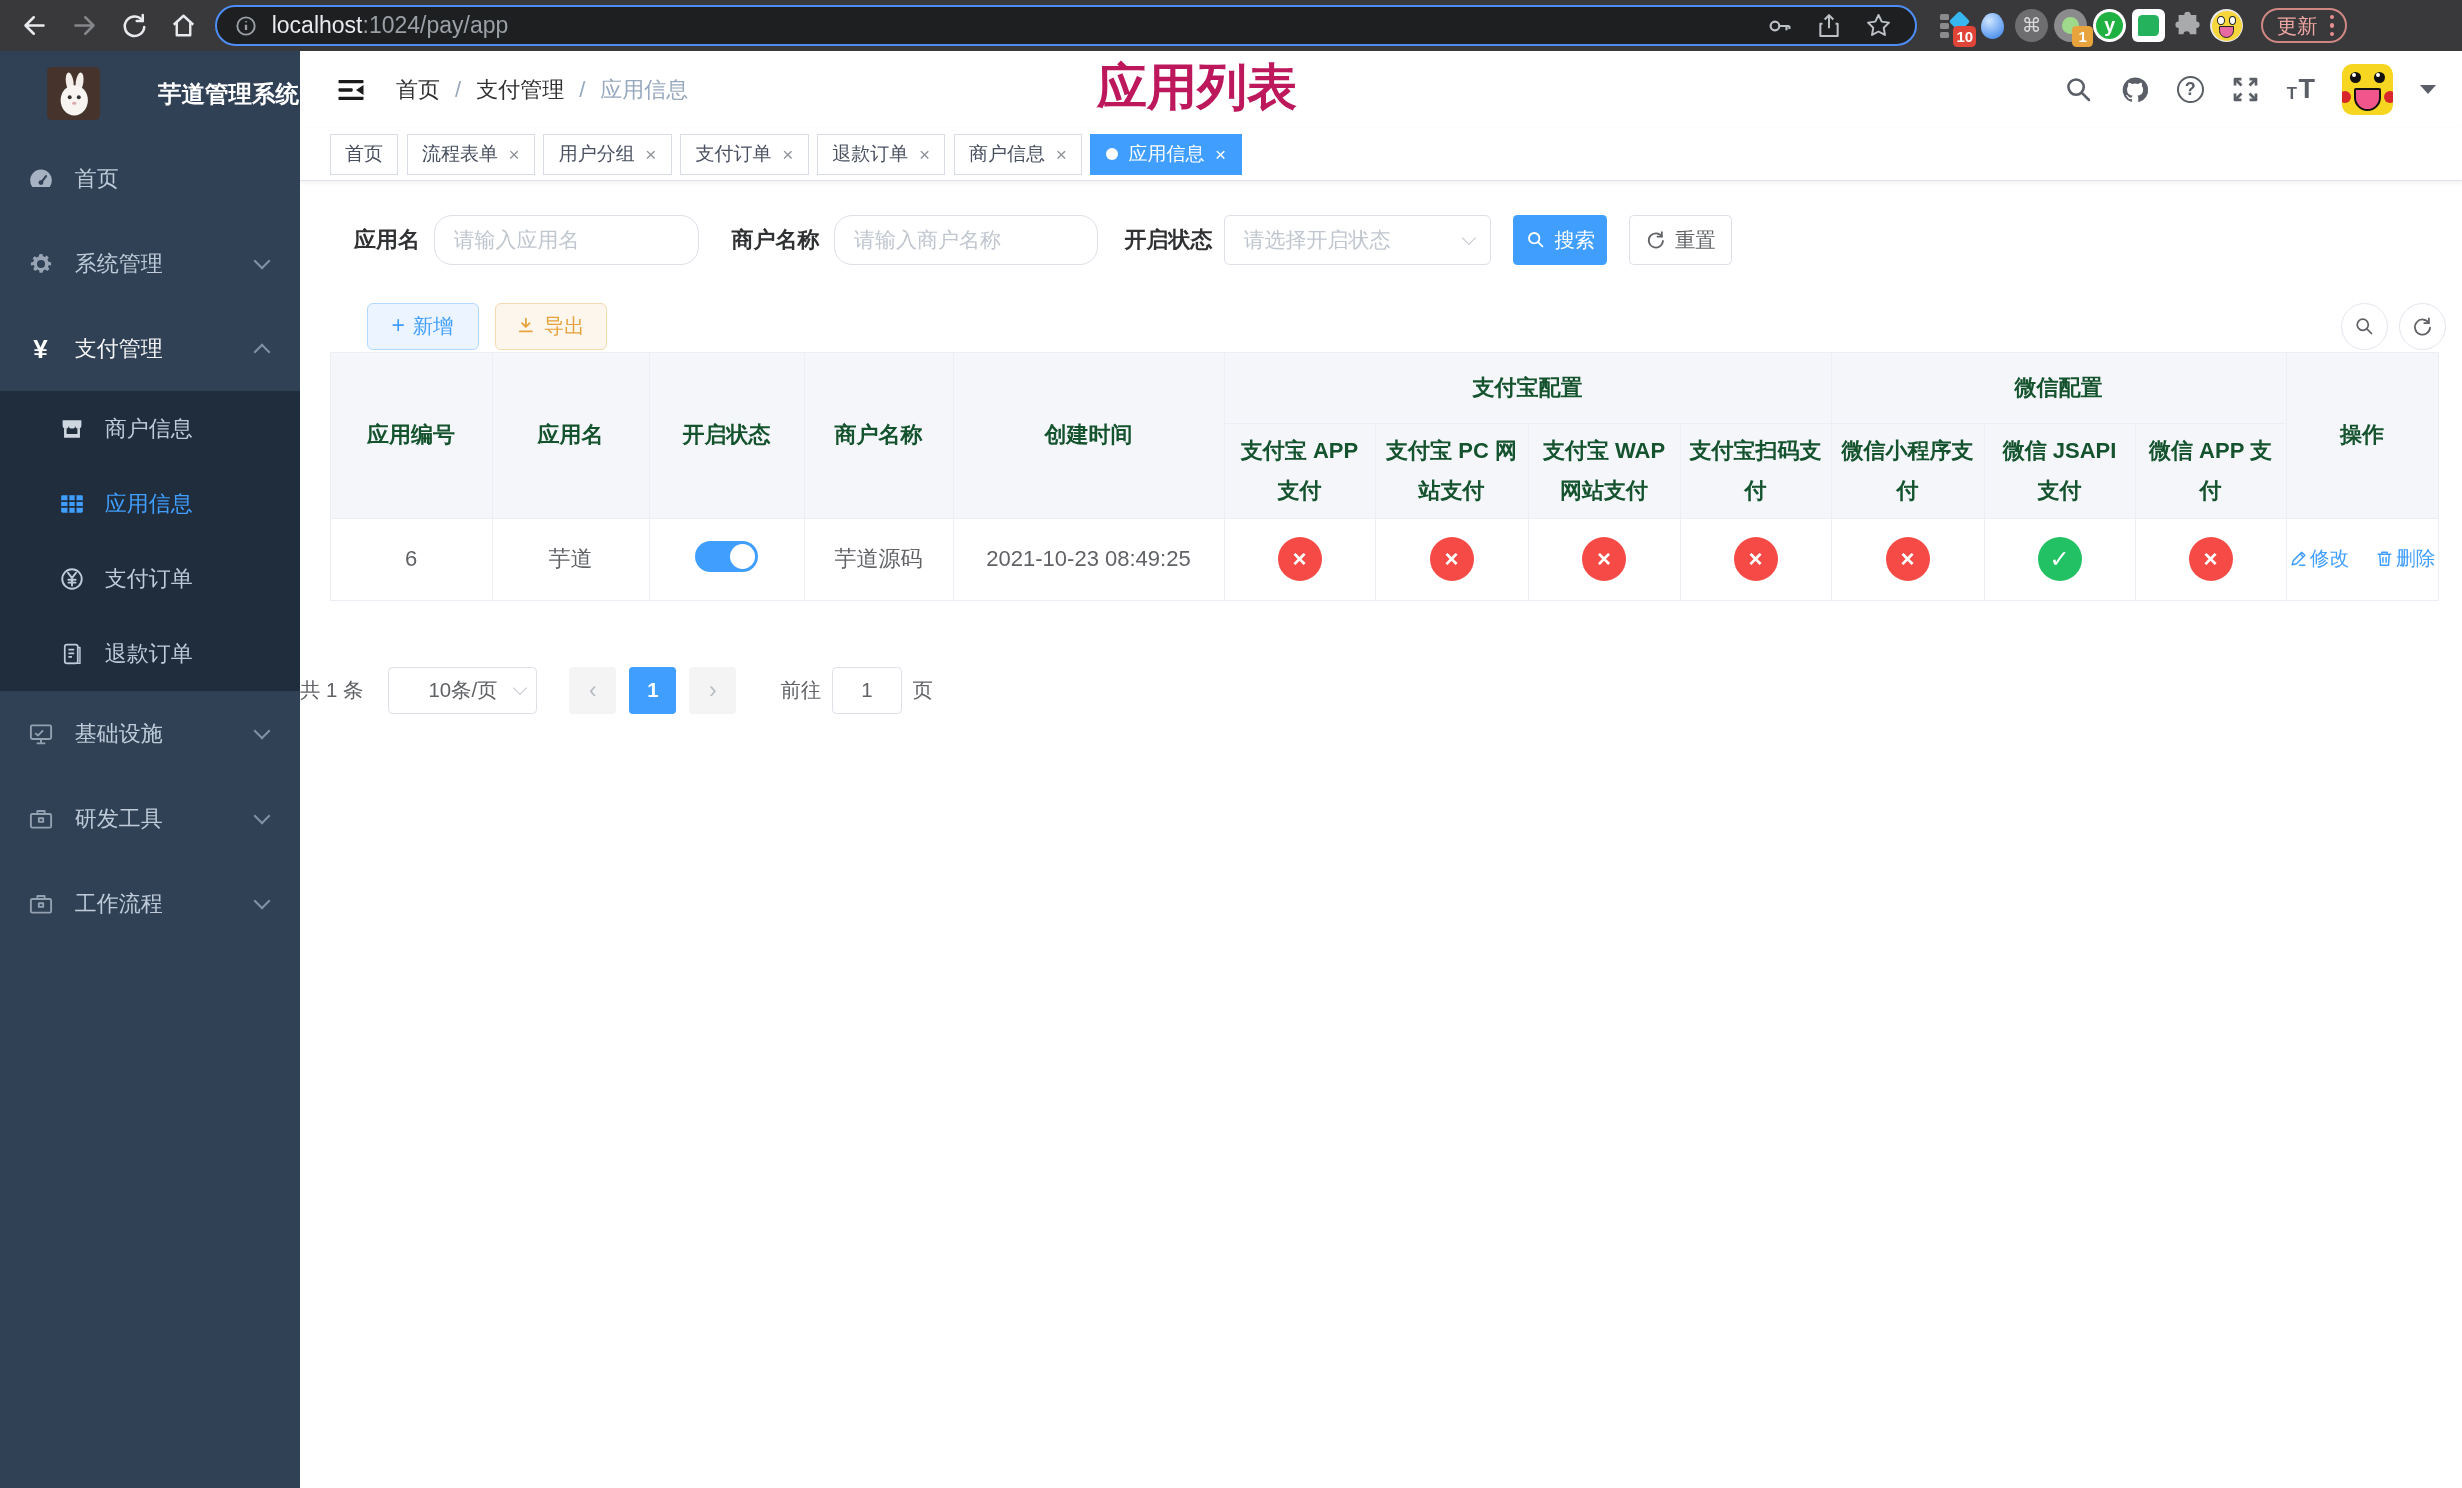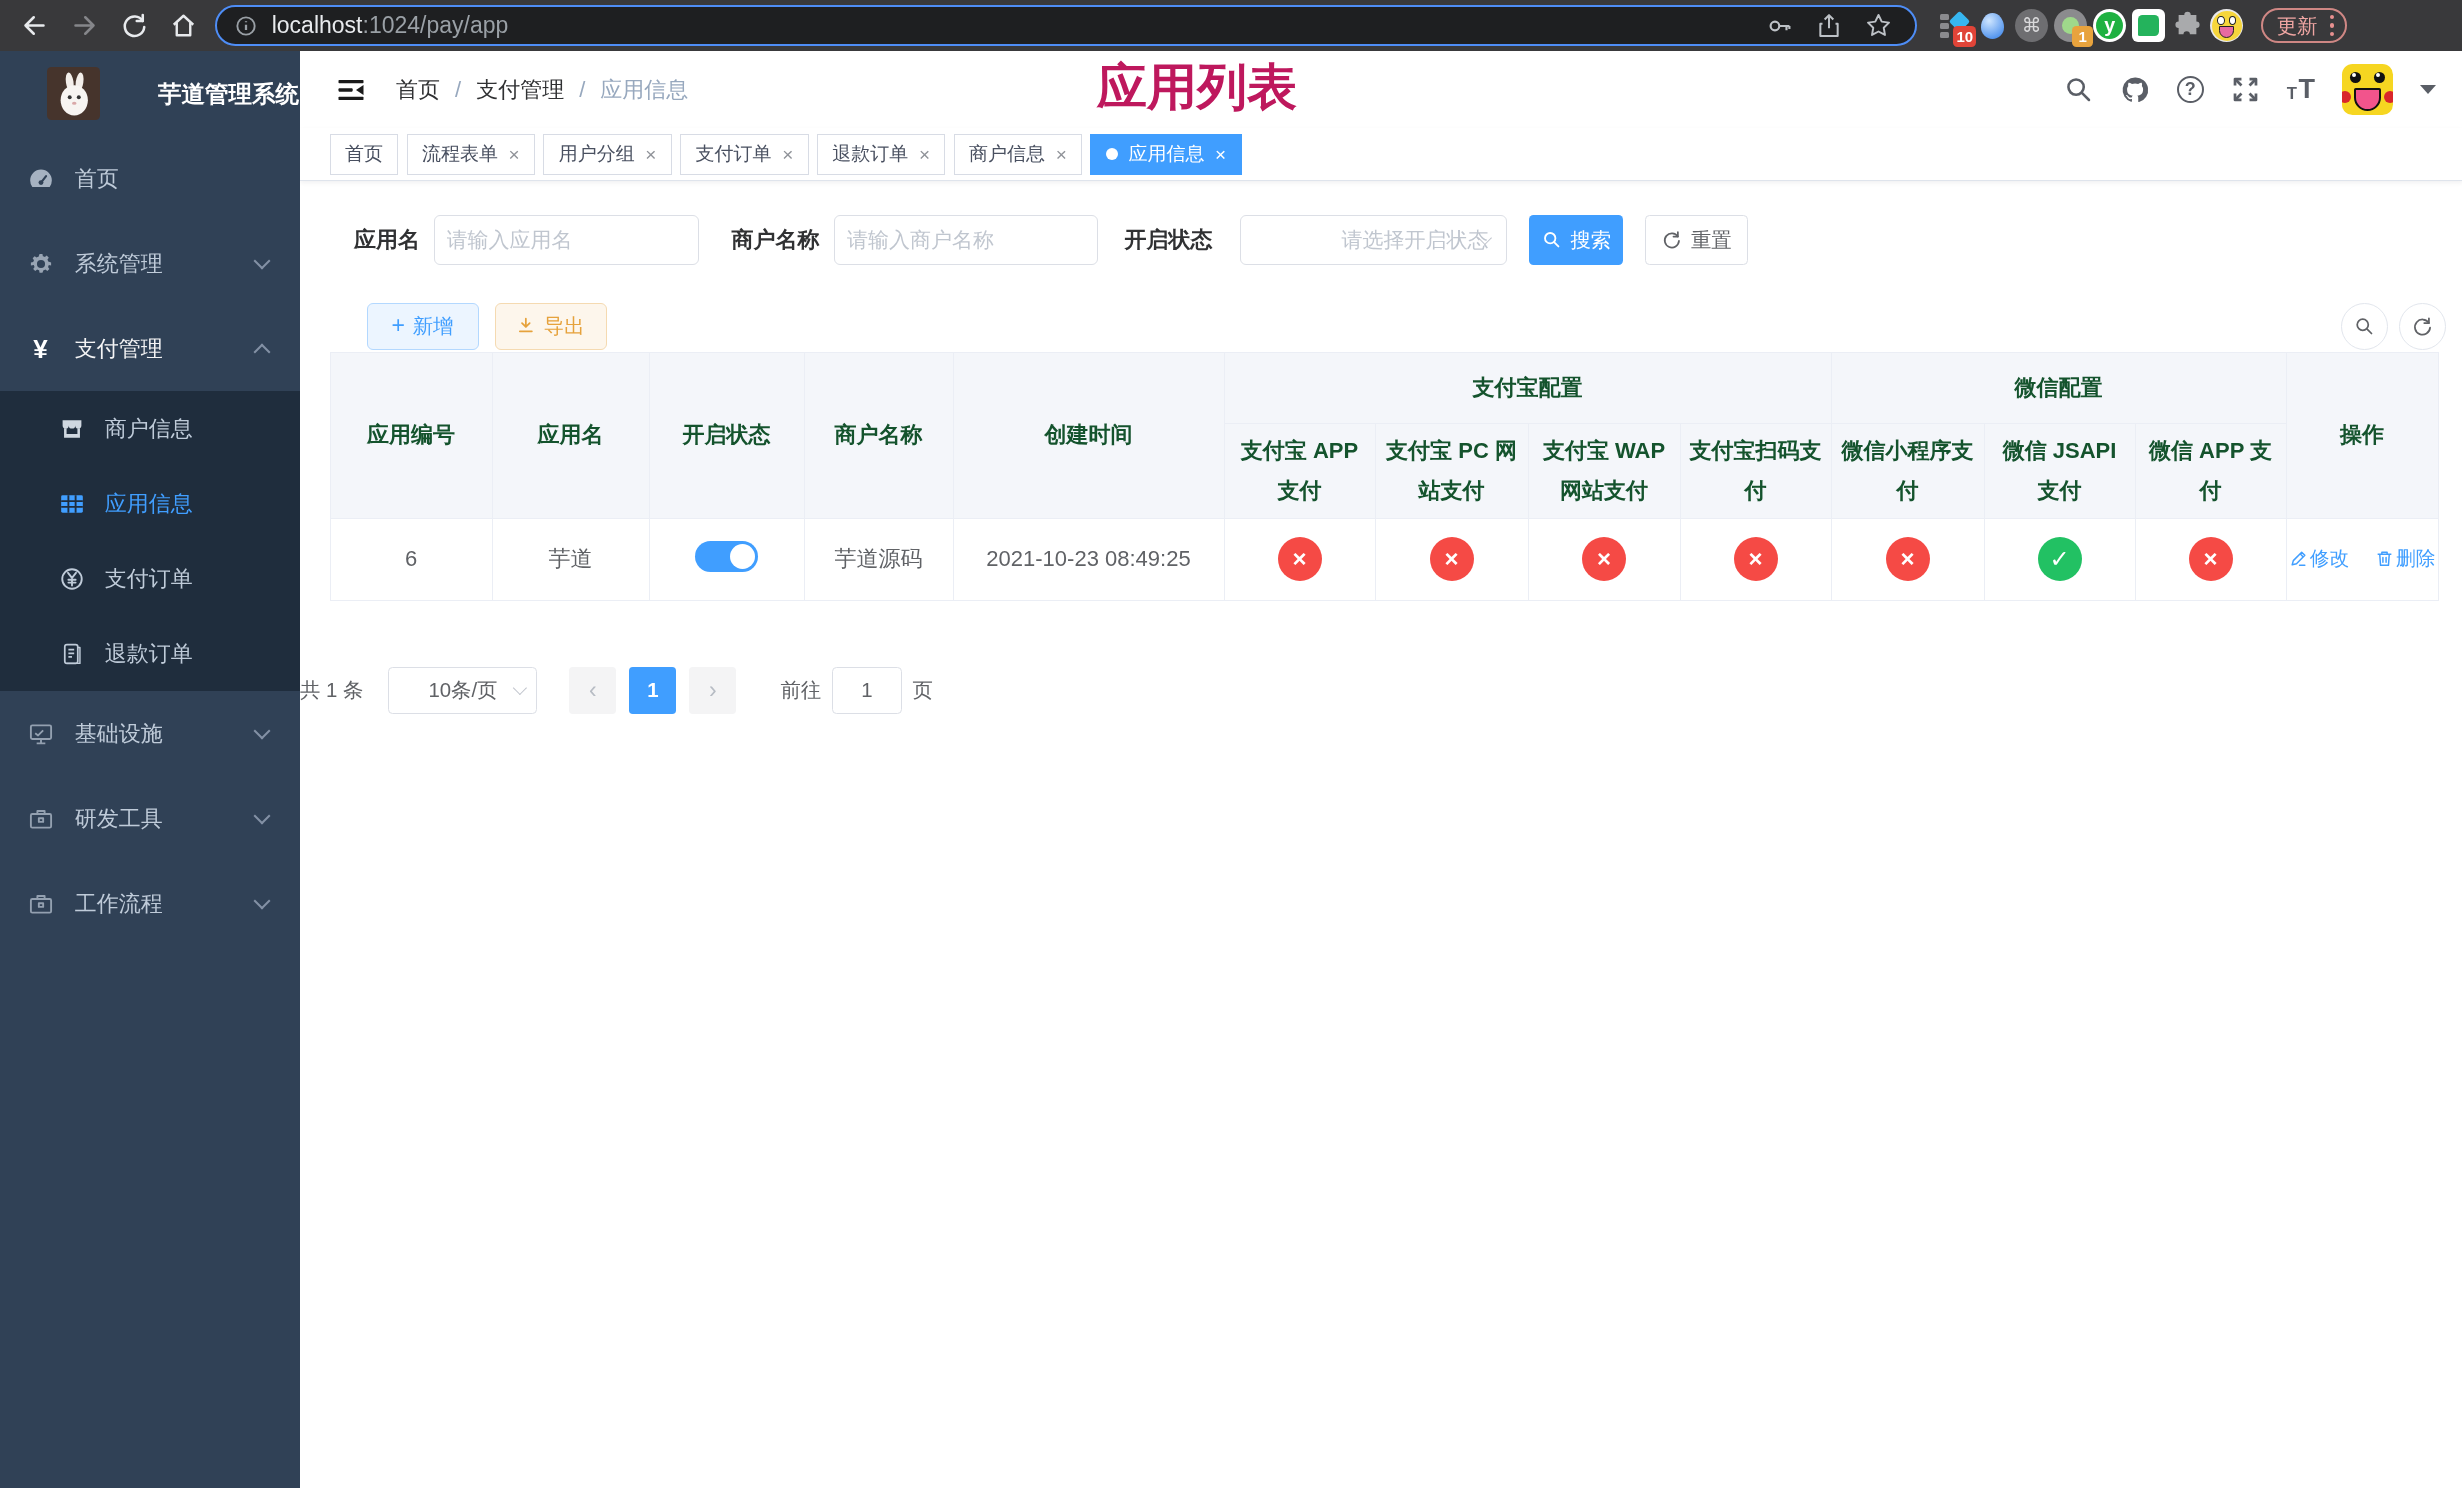--- a/index.html
+++ b/index.html
@@ -97,21 +97,21 @@
     display:flex; align-items:center; padding:0 14.4px; cursor:pointer; white-space:nowrap; }
   .tab .close-icon { margin-left:10.6px; color:#909399; font-size:19px; line-height:1; }
   .tab .close-icon::before { content:"\00D7"; }
   .tab.active { background:#409eff; border-color:#409eff; color:#fff; }
   .tab.active .close-icon { color:#fff; }
   .tab .dot { width:12px; height:12px; border-radius:50%; background:#fff; margin-right:10.6px; }
 
   
   .filter-row { display:flex; align-items:center; margin:34px 0 0 54px; }
   .f-label { font-size:22px; font-weight:700; color:#303133; white-space:nowrap; }
-  .text-input { height:50px; border:0.8px solid #dcdfe6; border-radius:6px; padding:0 12px;
+  .text-input { height:50px; border:0.8px solid #dcdfe6; border-radius:18px; padding:0 19px;
     font-size:21px; color:#606266; background:#fff; font-family:inherit; }
   .text-input::placeholder { color:#c0c6cf; }
   .select-box { height:50px; border:0.8px solid #dcdfe6; border-radius:6px; padding:0 18px;
     display:flex; align-items:center; position:relative; background:#fff; cursor:pointer; }
   .select-box .ph { font-size:21px; color:#c0c6cf; }
   .sel-chev { position:absolute; right:16.7px; width:9.8px; height:9.8px; border-right:1.9px solid #c0c4cc; border-bottom:1.9px solid #c0c4cc; transform:rotate(45deg); margin-top:-4.5px; }
   .btn { height:50px; border-radius:4.5px; display:flex; align-items:center; justify-content:center; gap:9px; font-size:20.4px; cursor:pointer; border:0.8px solid transparent; }
   .btn-primary { background:#409eff; color:#fff; }
   .btn-plain { background:#fff; border-color:#dcdfe6; color:#606266; }
 
@@ -461,21 +461,21 @@
   </div>
 
   <div class="content">
 
     <div class="filter-row">
       <span class="f-label">应用名</span>
       <input class="text-input" style="width: 265px; margin: 0px 33px 0px 13.6px;" placeholder="请输入应用名">
       <span class="f-label">商户名称</span>
       <input class="text-input" style="width: 264px; margin: 0px 26.5px 0px 14.4px;" placeholder="请输入商户名称">
       <span class="f-label">开启状态</span>
-      <div class="select-box" style="width:267px; margin:0 22px 0 28px;justify-content:flex-end;">
+      <div class="select-box" style="width:267px; margin:0 22px 0 12px;">
         <span class="ph">请选择开启状态</span>
         <span class="sel-chev"></span>
       </div>
       <button class="btn btn-primary" style="width:94px; margin-right:22px;">
         <svg width="19.7" height="19.7" viewBox="0 0 36 36" fill="none" stroke="#fff" stroke-width="3.4" stroke-linecap="round">
             <circle cx="15" cy="15" r="9.5"></circle>
             <path d="M22.5 22.5 30 30"></path>
           </svg>
         <span>搜索</span>
       </button>

